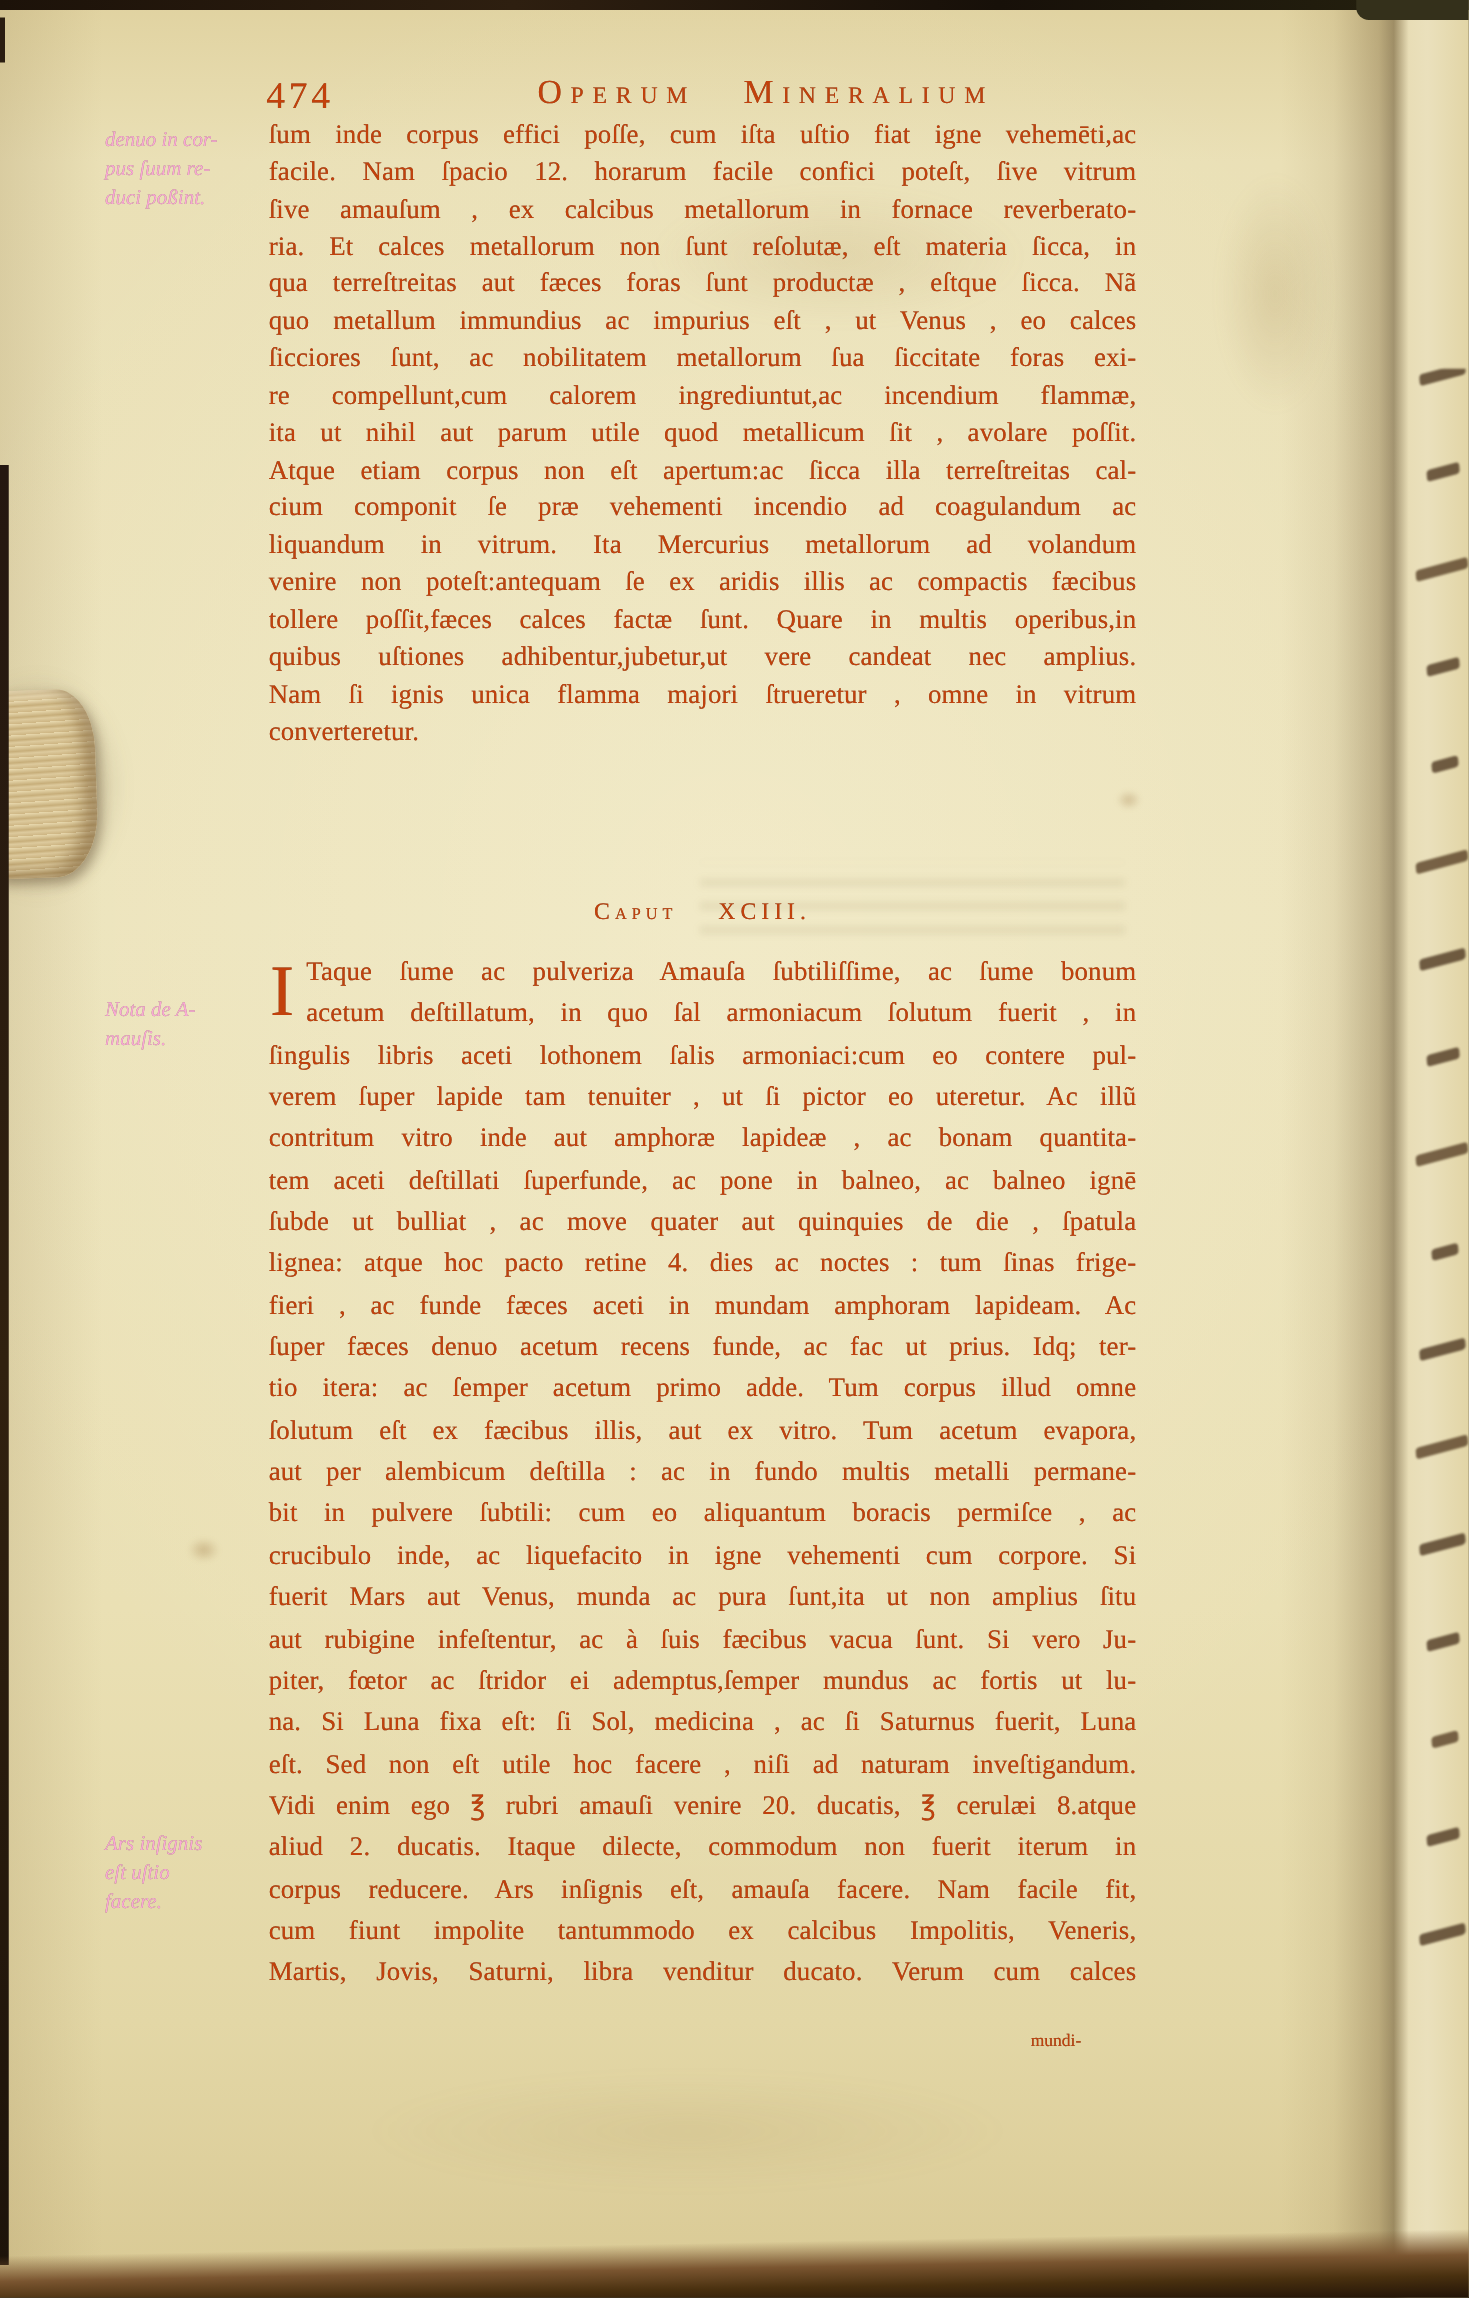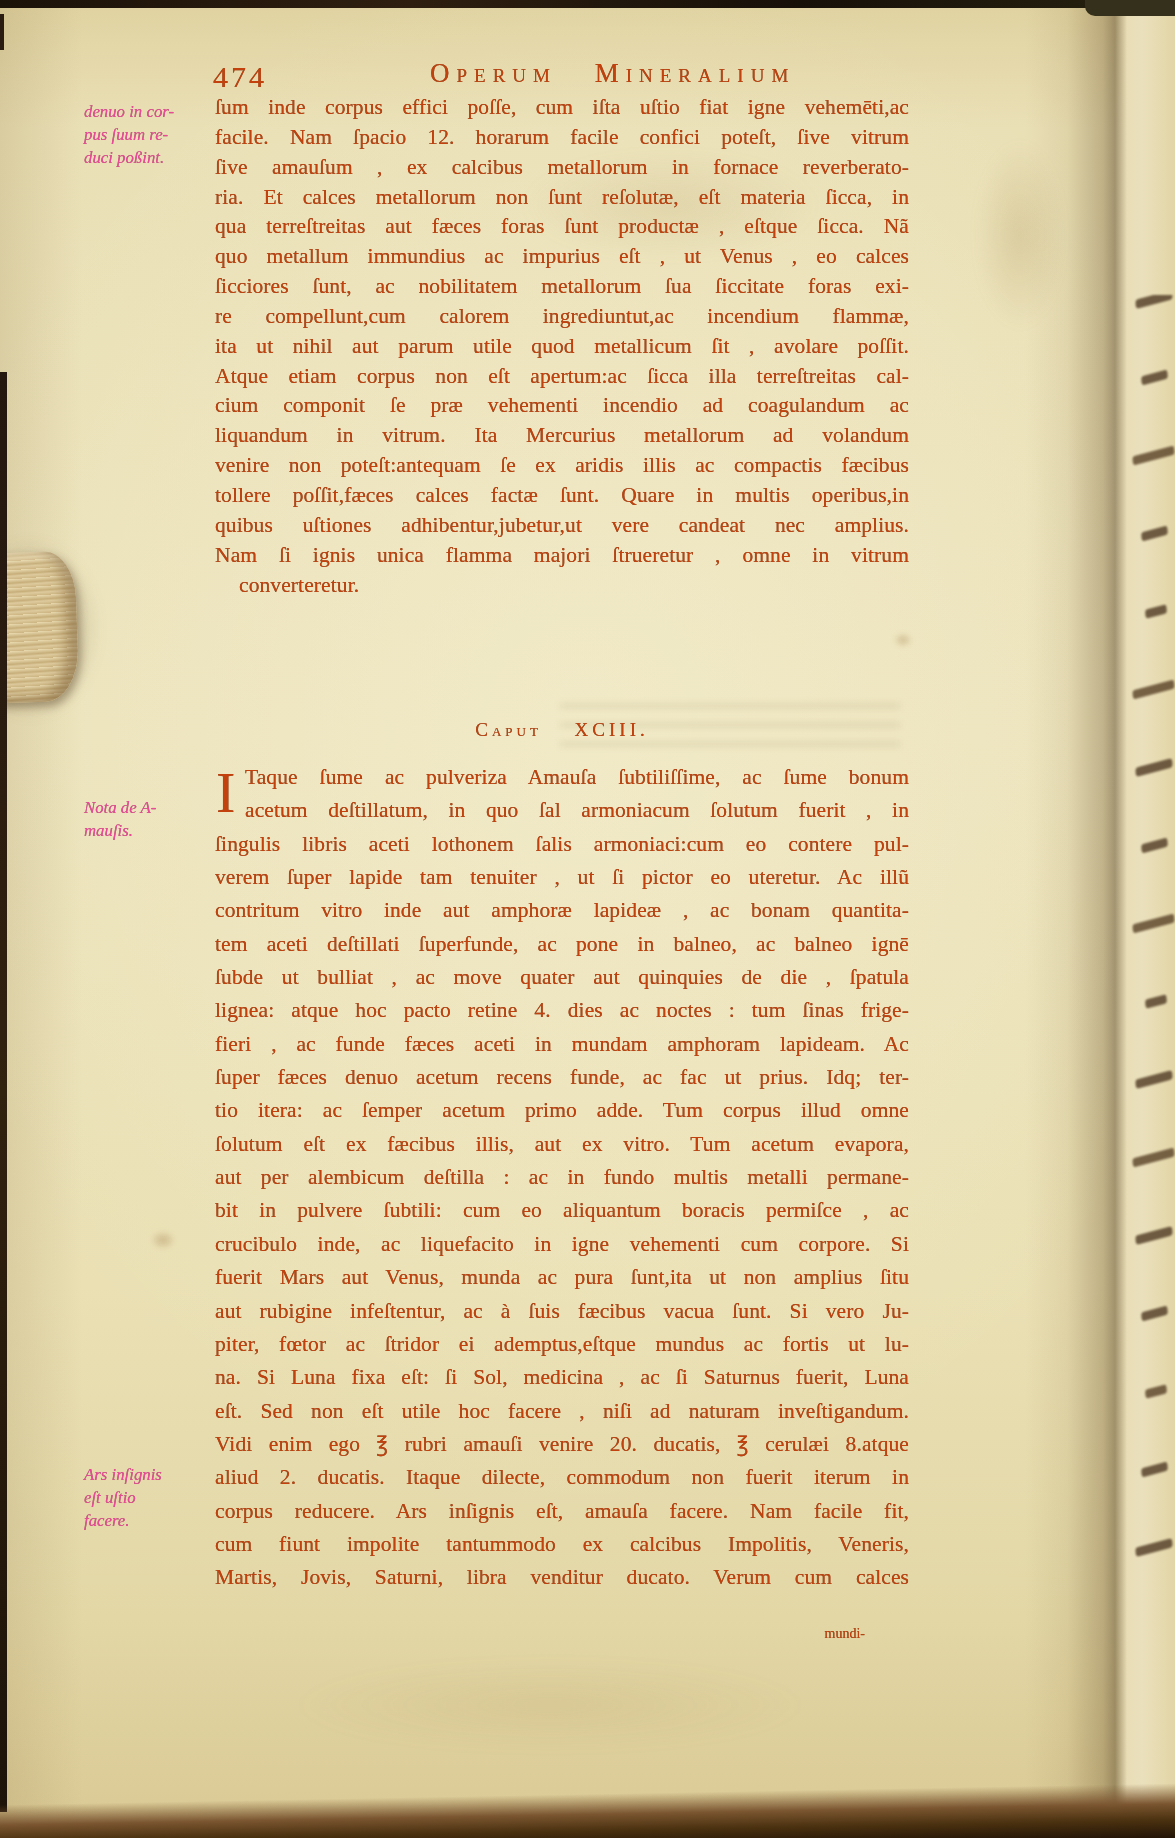--- a/index.html
+++ b/index.html
@@ -68,34 +68,34 @@
   
   .ink{color:#c2410c;text-shadow:0 0 0.5px rgba(46,33,20,0.65);}
   .page-number{position:absolute;left:213px;top:60px;font-size:30px;letter-spacing:3px;}
   .running-header{position:absolute;left:430px;top:58px;width:520px;
     font-variant:small-caps;font-size:27px;letter-spacing:7px;word-spacing:24px;}
 
   .text-block{position:absolute;left:215px;width:694px;font-size:21.5px;
     word-spacing:1.5px;letter-spacing:0.1px;}
   .tl{text-align:justify;text-align-last:justify;white-space:normal;}
   .block1{top:93px;line-height:29.85px;}
-  .block1 .tl:last-child{text-align-last:left;margin-left:24px;}
+  .block1 .tl:last-child{text-align-last:left;}
 
   .chapter-heading{position:absolute;left:215px;top:719px;width:694px;text-align:center;
     font-variant:small-caps;font-size:19px;letter-spacing:4px;word-spacing:24px;}
 
   .chapter{top:761px;line-height:33.35px;}
   .chapter div.tl:nth-of-type(-n+2){padding-left:30px;}
   .dropcap{position:absolute;left:1px;top:5px;font-size:58px;line-height:54px;font-weight:normal;}
 
   .catchword-row{position:absolute;left:215px;top:1626px;width:694px;text-align:right;
     padding-right:44px;box-sizing:border-box;font-size:14px;}
 
   .margin-note{position:absolute;left:84px;width:132px;font-style:italic;
-    font-size:16.8px;line-height:22.8px;color:#ec4899;text-shadow:0 0 0.5px rgba(60,45,29,0.6);}
+    font-size:16.8px;line-height:22.8px;color:#f9a8d4;text-shadow:0 0 0.5px rgba(60,45,29,0.6);}
   .margin-note .tl{text-align:left;text-align-last:left;}
   .mn1{top:101px;}
   .mn2{top:797px;}
   .mn3{top:1464px;}
 </style>
 </head>
 <body>
 
 <div class="photo">
 
@@ -181,21 +181,21 @@
       <div class="tl">lignea: atque hoc pacto retine 4. dies ac noctes : tum ſinas frige-</div>
       <div class="tl">fieri , ac funde fæces aceti in mundam amphoram lapideam.  Ac</div>
       <div class="tl">ſuper fæces denuo acetum recens funde, ac fac ut prius.  Idq; ter-</div>
       <div class="tl">tio itera: ac ſemper acetum primo adde.  Tum corpus illud omne</div>
       <div class="tl">ſolutum eſt ex fæcibus illis, aut ex vitro.   Tum acetum evapora,</div>
       <div class="tl">aut per alembicum deſtilla : ac in fundo multis metalli permane-</div>
       <div class="tl">bit in pulvere ſubtili: cum eo aliquantum boracis permiſce , ac</div>
       <div class="tl">crucibulo inde, ac liquefacito in igne vehementi cum corpore.  Si</div>
       <div class="tl">fuerit Mars aut Venus, munda ac pura ſunt,ita ut non amplius ſitu</div>
       <div class="tl">aut rubigine infeſtentur, ac à ſuis fæcibus vacua ſunt.  Si vero Ju-</div>
-      <div class="tl">piter, fœtor ac ſtridor ei ademptus,eſtque mundus ac fortis ut lu-</div>
+      <div class="tl">piter, fœtor ac ſtridor ei ademptus,ſemper mundus ac fortis ut lu-</div>
       <div class="tl">na.  Si Luna fixa eſt: ſi Sol, medicina , ac ſi Saturnus fuerit, Luna</div>
       <div class="tl">eſt.  Sed non eſt utile hoc facere , niſi ad naturam inveſtigandum.</div>
       <div class="tl">Vidi enim ego ℥ rubri amauſi venire 20. ducatis, ℥ cerulæi 8.atque</div>
       <div class="tl">aliud 2. ducatis.  Itaque dilecte, commodum non fuerit iterum in</div>
       <div class="tl">corpus reducere.  Ars inſignis eſt, amauſa facere.  Nam facile fit,</div>
       <div class="tl">cum fiunt impolite tantummodo ex calcibus Impolitis, Veneris,</div>
       <div class="tl">Martis, Jovis, Saturni, libra venditur ducato.  Verum cum calces</div>
     </div>
 
   <div class="catchword-row ink">mundi-</div>

